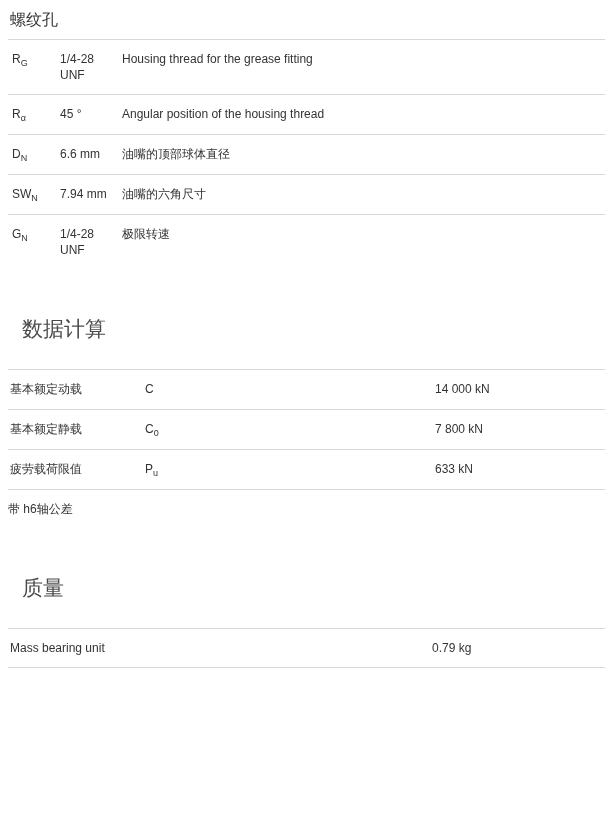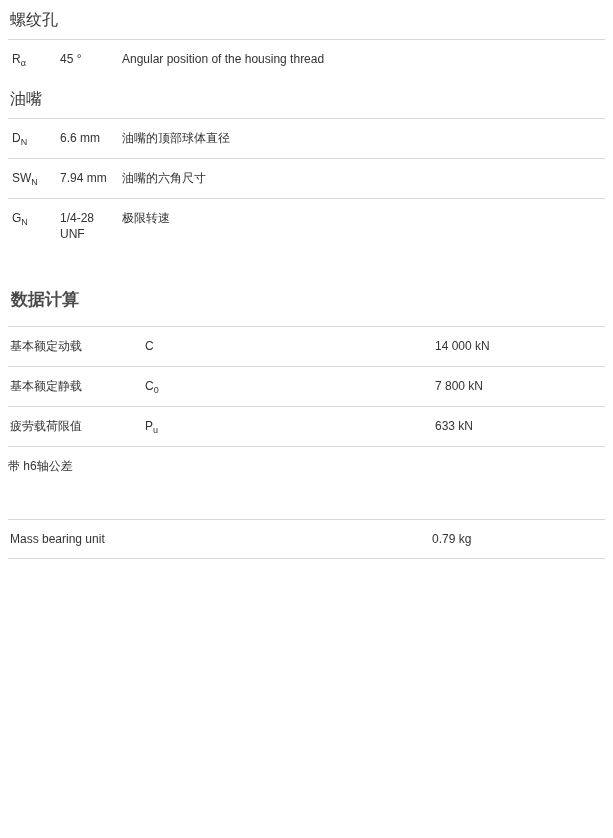--- a/index.html
+++ b/index.html
@@ -21,25 +21,25 @@
     height: 838px;
     box-sizing: border-box;
     padding: 0 8px;
   }
   .section-sub {
     font-size: 16px;
     color: #3a3a3a;
     padding: 10px 0 8px 2px;
   }
   .section-title {
-    font-size: 17px;
+    font-size: 21px;
     color: #4a4a4a;
-    font-weight: bold;
+    font-weight: normal;
     padding: 0 0 14px 2px;
-    margin: 1px;
+    margin: 12px;
   }
   table.spec {
     width: 100%;
     border-collapse: collapse;
     table-layout: fixed;
   }
   table.spec td {
     border-top: 1px solid #d8d8d8;
     padding: 11px 0 11px 0;
     vertical-align: top;
@@ -73,28 +73,32 @@
 </head>
 <body>
 
 <div class="page">
 
   <div class="section-sub">螺纹孔</div>
 
   <table class="spec">
     <tbody>
       <tr>
+        <td class="c-sym"><span>R</span><sub>G</sub></td>
+        <td class="c-val">1/4-28 UNF</td>
+        <td class="c-desc">Housing thread for the grease fitting</td>
+      </tr>
+      <tr>
         <td class="c-sym"><span>R</span><sub>α</sub></td>
         <td class="c-val">45 °</td>
         <td class="c-desc">Angular position of the housing thread</td>
       </tr>
     </tbody>
   </table>
 
-  <div class="section-sub">油嘴</div>
 
   <table class="spec">
     <tbody>
       <tr>
         <td class="c-sym"><span>D</span><sub>N</sub></td>
         <td class="c-val">6.6 mm</td>
         <td class="c-desc">油嘴的顶部球体直径</td>
       </tr>
       <tr>
         <td class="c-sym"><span>SW</span><sub>N</sub></td>
@@ -131,20 +135,21 @@
         <td class="calc-col3">633 kN</td>
       </tr>
       <tr class="note-row">
         <td class="note-indent" colspan="3">带 h6轴公差</td>
       </tr>
     </tbody>
   </table>
 
   <div class="spacer-lg"></div>
 
+  <h2 class="section-title">质量</h2>
 
   <table class="spec">
     <tbody>
       <tr>
         <td class="mass-col1">Mass bearing unit</td>
         <td>0.79 kg</td>
       </tr>
     </tbody>
   </table>
 

